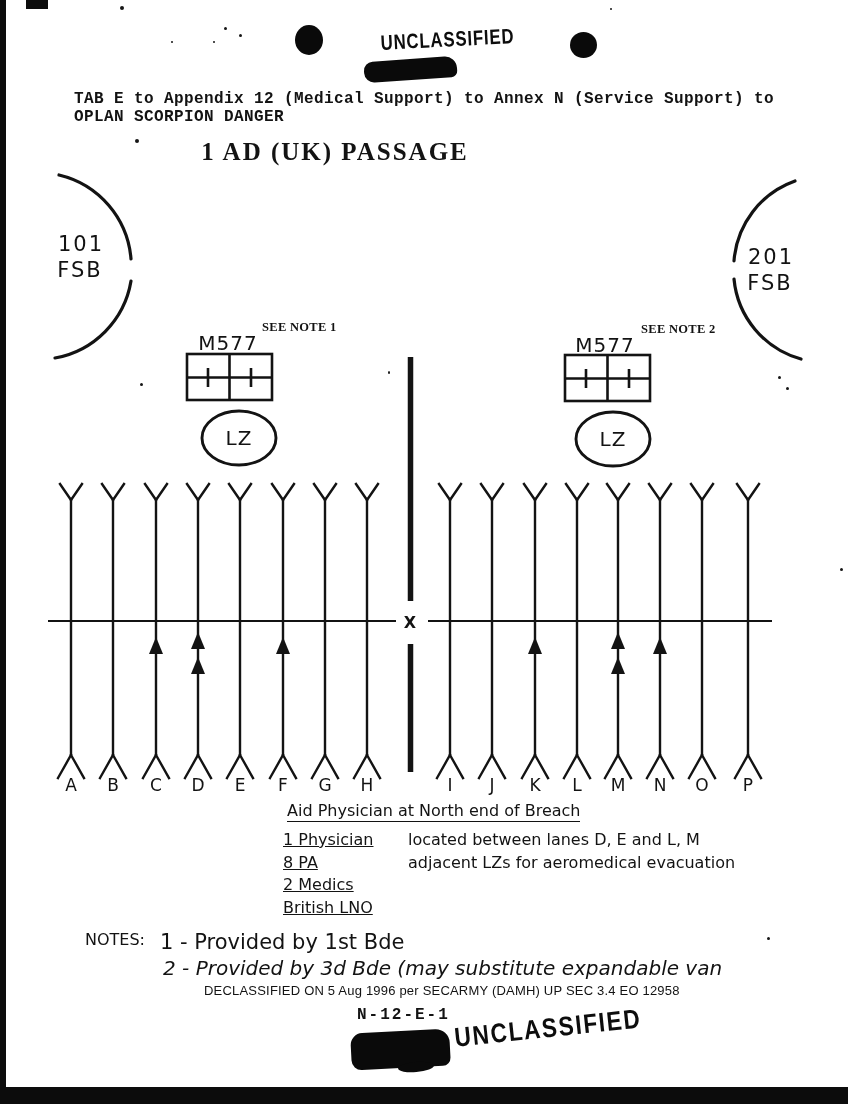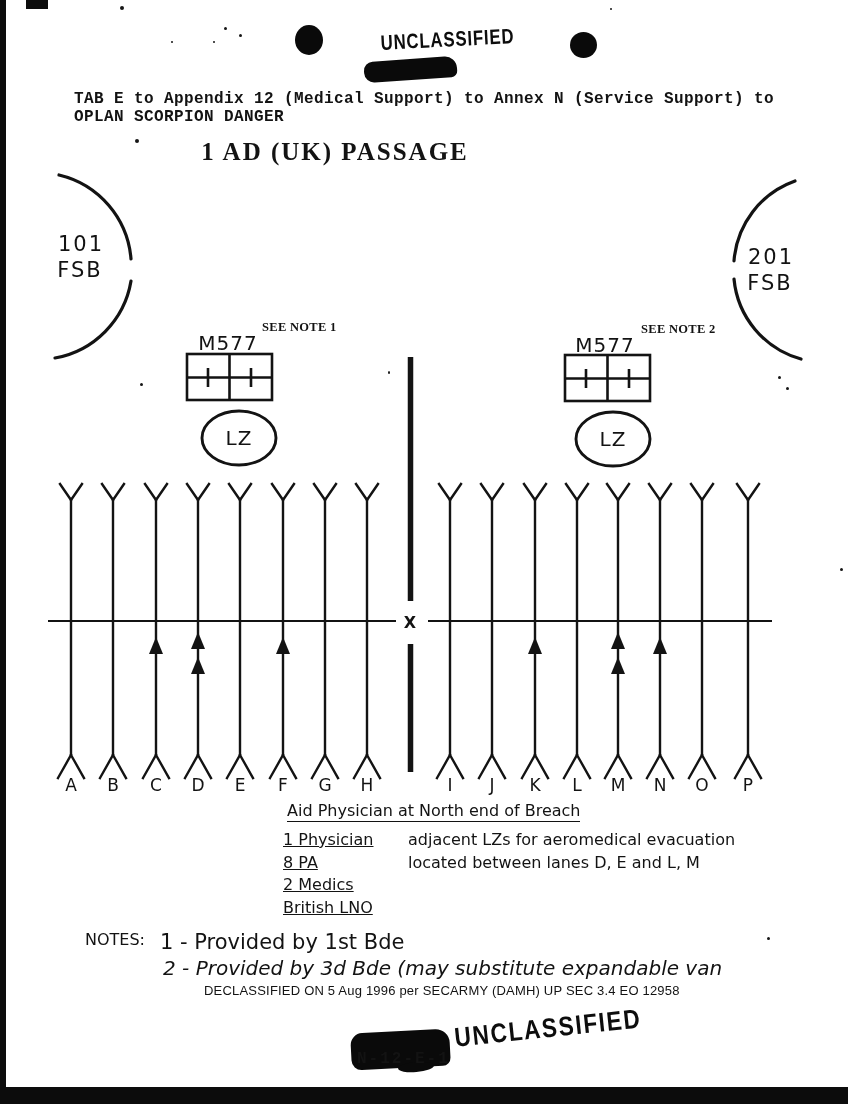--- a/index.html
+++ b/index.html
@@ -40,21 +40,21 @@
   .x-label{font-family:"DejaVu Sans",sans-serif;font-weight:bold;font-size:16px;}
   .lane-letter{font-family:"DejaVu Sans",sans-serif;font-size:17px;}
   
   .aid-heading{left:287px;top:801px;font-size:16px;border-bottom:1.6px solid #131313;padding-bottom:1px;white-space:nowrap;}
   .aid-staff{left:283px;top:829px;font-size:16px;line-height:22.5px;white-space:nowrap;text-decoration:underline;}
   .aid-details{left:408px;top:829px;font-size:16px;line-height:22.5px;white-space:nowrap;}
   .notes-label{left:85px;top:930px;font-size:16px;}
   .note-1{left:160px;top:930px;font-size:21px;white-space:nowrap;}
   .note-2{left:163px;top:956px;font-size:20px;white-space:nowrap;font-style:italic;}
   .declass{left:204px;top:983px;font-family:"Liberation Sans",sans-serif;font-size:13px;letter-spacing:.2px;white-space:nowrap;}
-  .page-num{left:357px;top:1006px;font-family:"Liberation Mono",monospace;font-weight:bold;font-size:16px;letter-spacing:2px;margin-top:44px;}
+  .page-num{left:357px;top:1006px;font-family:"Liberation Mono",monospace;font-weight:bold;font-size:16px;letter-spacing:2px;}
 </style>
 </head>
 <body>
 
 <div class="page">
 
   <div class="abs ink" style="left:0;top:0;width:6px;height:1104px;"></div>
   <div class="abs ink" style="left:26px;top:0;width:22px;height:9px;"></div>
   <div class="abs ink" style="left:0;top:1087px;width:848px;height:17px;"></div>
   <div class="speck" style="left:120px;top:6px;width:4px;height:4px;"></div>
@@ -242,22 +242,22 @@
   </svg>
 
   <div class="abs aid-heading">Aid Physician at North end of Breach</div>
   <div class="abs aid-staff">
     <div>1 Physician</div>
     <div>8 PA</div>
     <div>2 Medics</div>
     <div>British LNO</div>
   </div>
   <div class="abs aid-details">
+    <div>located between lanes D, E and L, M</div>
     <div>adjacent LZs for aeromedical evacuation</div>
-    <div>located between lanes D, E and L, M</div>
   </div>
 
   <div class="abs notes-label">NOTES:</div>
   <div class="abs note-1">1 - Provided by 1st Bde</div>
   <div class="abs note-2">2 - Provided by 3d Bde (may substitute expandable van</div>
 
   <div class="abs declass">DECLASSIFIED ON 5 Aug 1996 per SECARMY (DAMH) UP SEC 3.4 EO 12958</div>
   <div class="abs page-num">N-12-E-1</div>
 
 </div>

